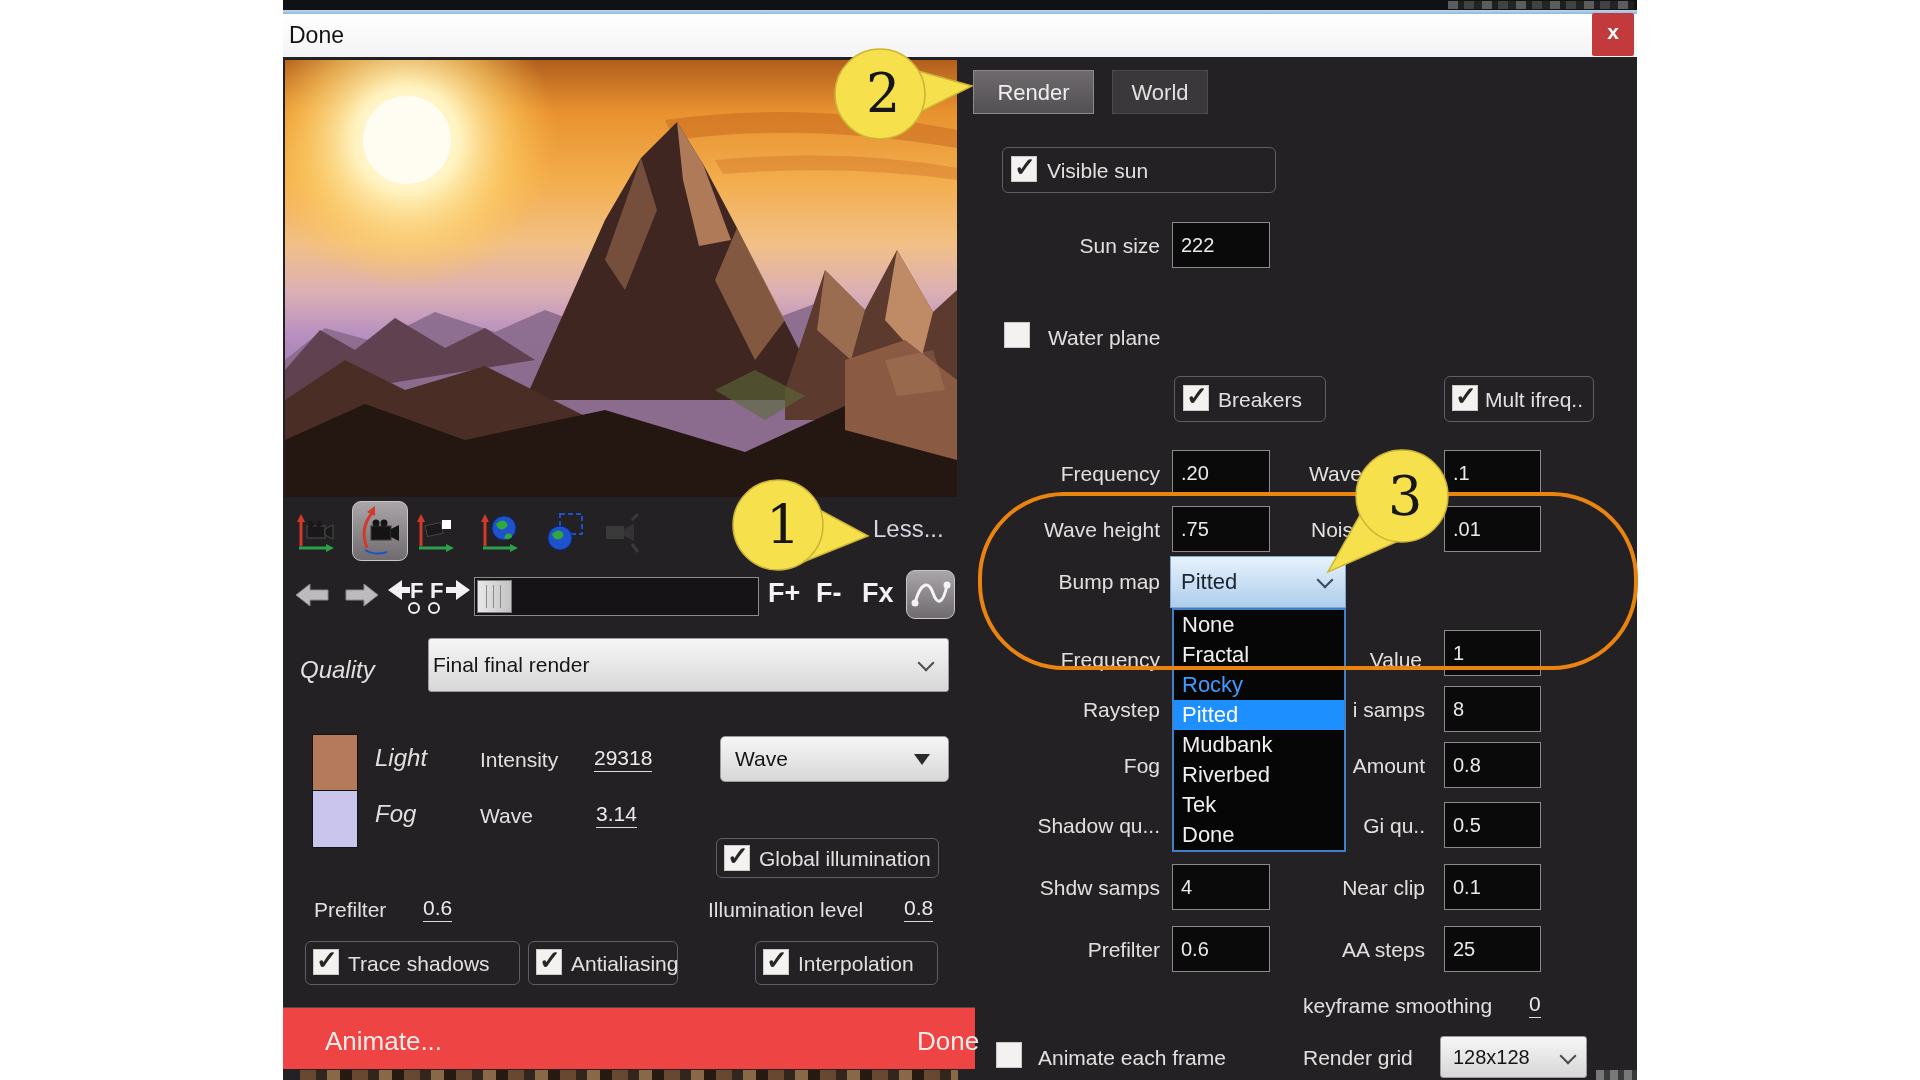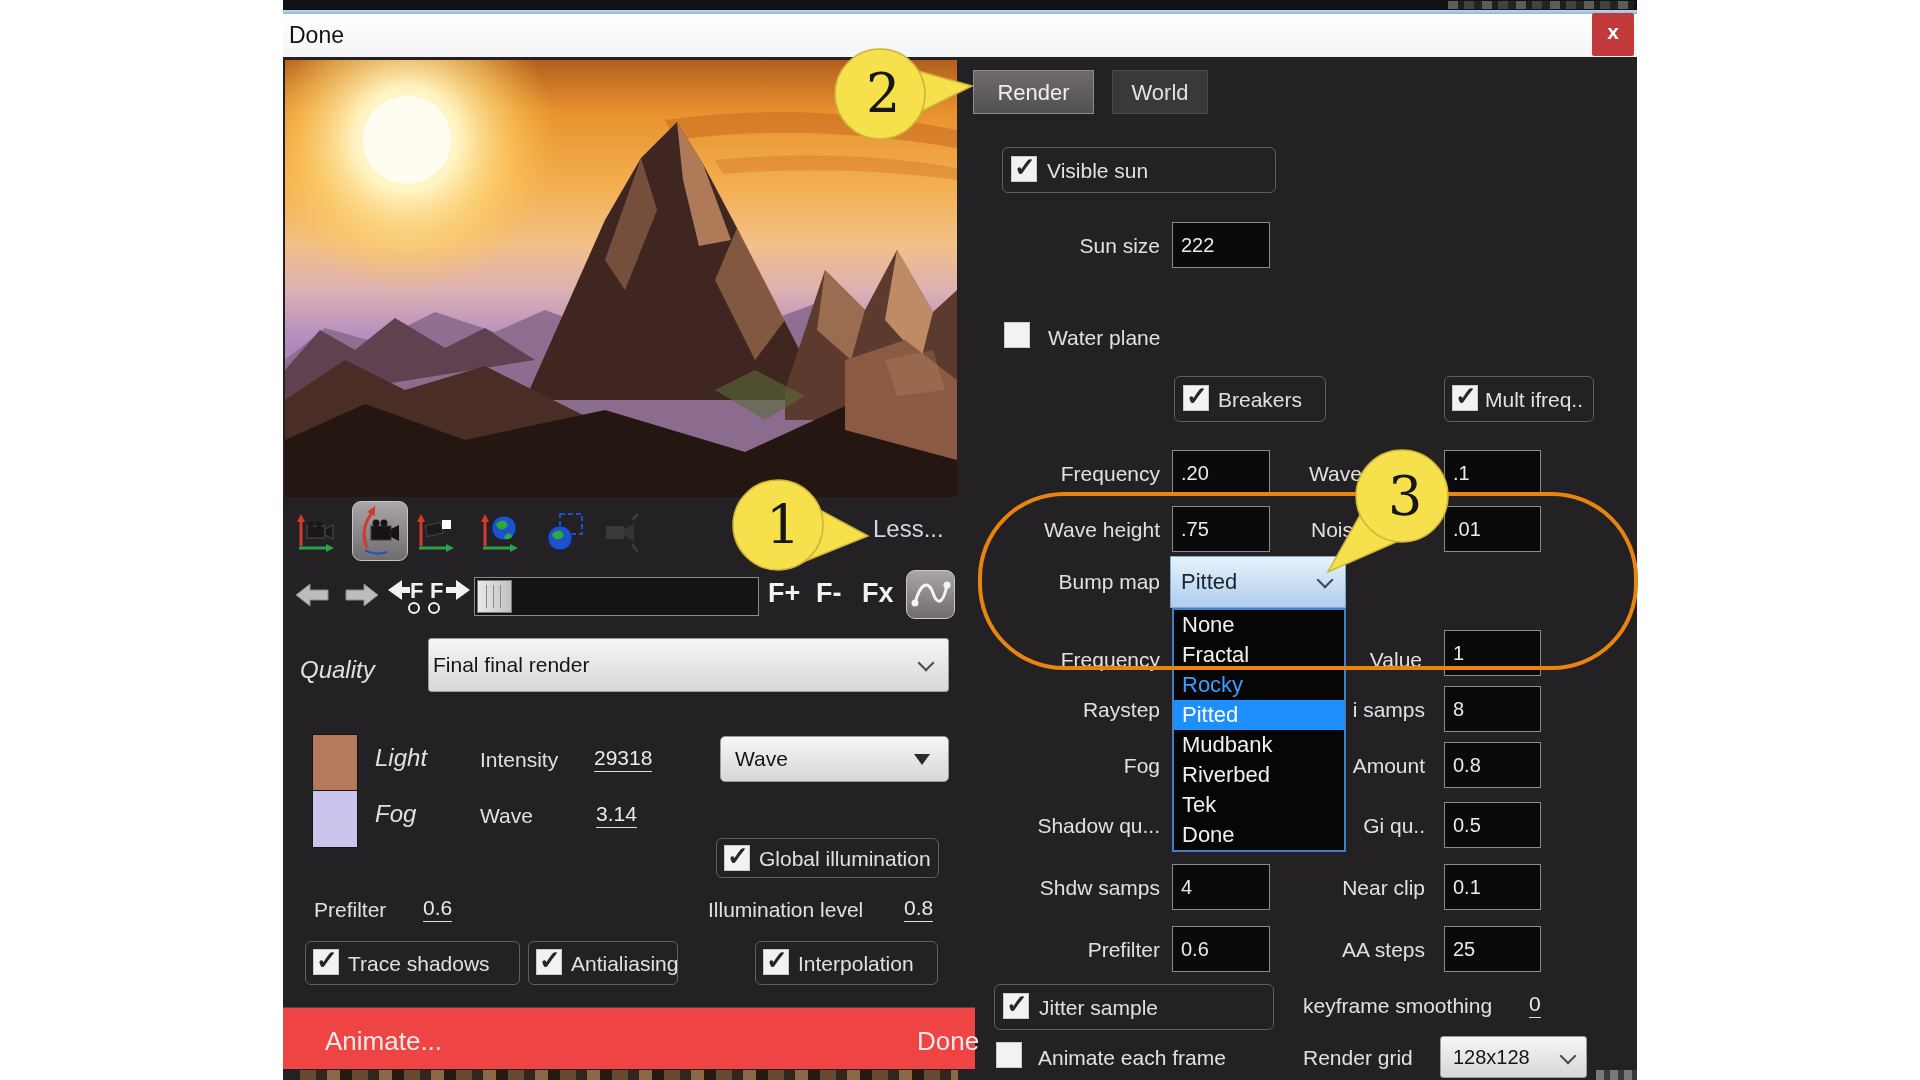--- a/index.html
+++ b/index.html
@@ -356,24 +356,20 @@
   <div class="abs lblR" style="left:1010px;top:876px;width:150px">Shdw samps</div>
   <div class="abs inp" style="left:1172px;top:864px;width:98px">4</div>
   <div class="abs lblR" style="left:1325px;top:876px;width:100px">Near clip</div>
   <div class="abs inp" style="left:1444px;top:864px;width:97px">0.1</div>
 
   <div class="abs lblR" style="left:1020px;top:938px;width:140px">Prefilter</div>
   <div class="abs inp" style="left:1172px;top:926px;width:98px">0.6</div>
   <div class="abs lblR" style="left:1325px;top:938px;width:100px">AA steps</div>
   <div class="abs inp" style="left:1444px;top:926px;width:97px">25</div>
 
-  <div class="abs grp" style="left:994px;top:984px;width:278px;height:44px">
-    <div class="abs chk on" style="left:8px;top:8px"></div>
-    <div class="abs lbl" style="left:44px;top:11px">Jitter sample</div>
-  </div>
   <div class="abs lbl" style="left:1303px;top:994px">keyframe smoothing</div>
   <div class="abs ulv" style="left:1529px;top:992px">0</div>
 
   <div class="abs chk" style="left:996px;top:1042px"></div>
   <div class="abs lbl" style="left:1038px;top:1046px">Animate each frame</div>
   <div class="abs lbl" style="left:1303px;top:1046px">Render grid</div>
   <div class="abs ddl" style="left:1440px;top:1036px;width:147px;height:42px;font-size:20px;line-height:40px;padding-left:12px">
     <span>128x128</span>
     <span class="chv" style="right:12px;top:13px"></span>
   </div>

